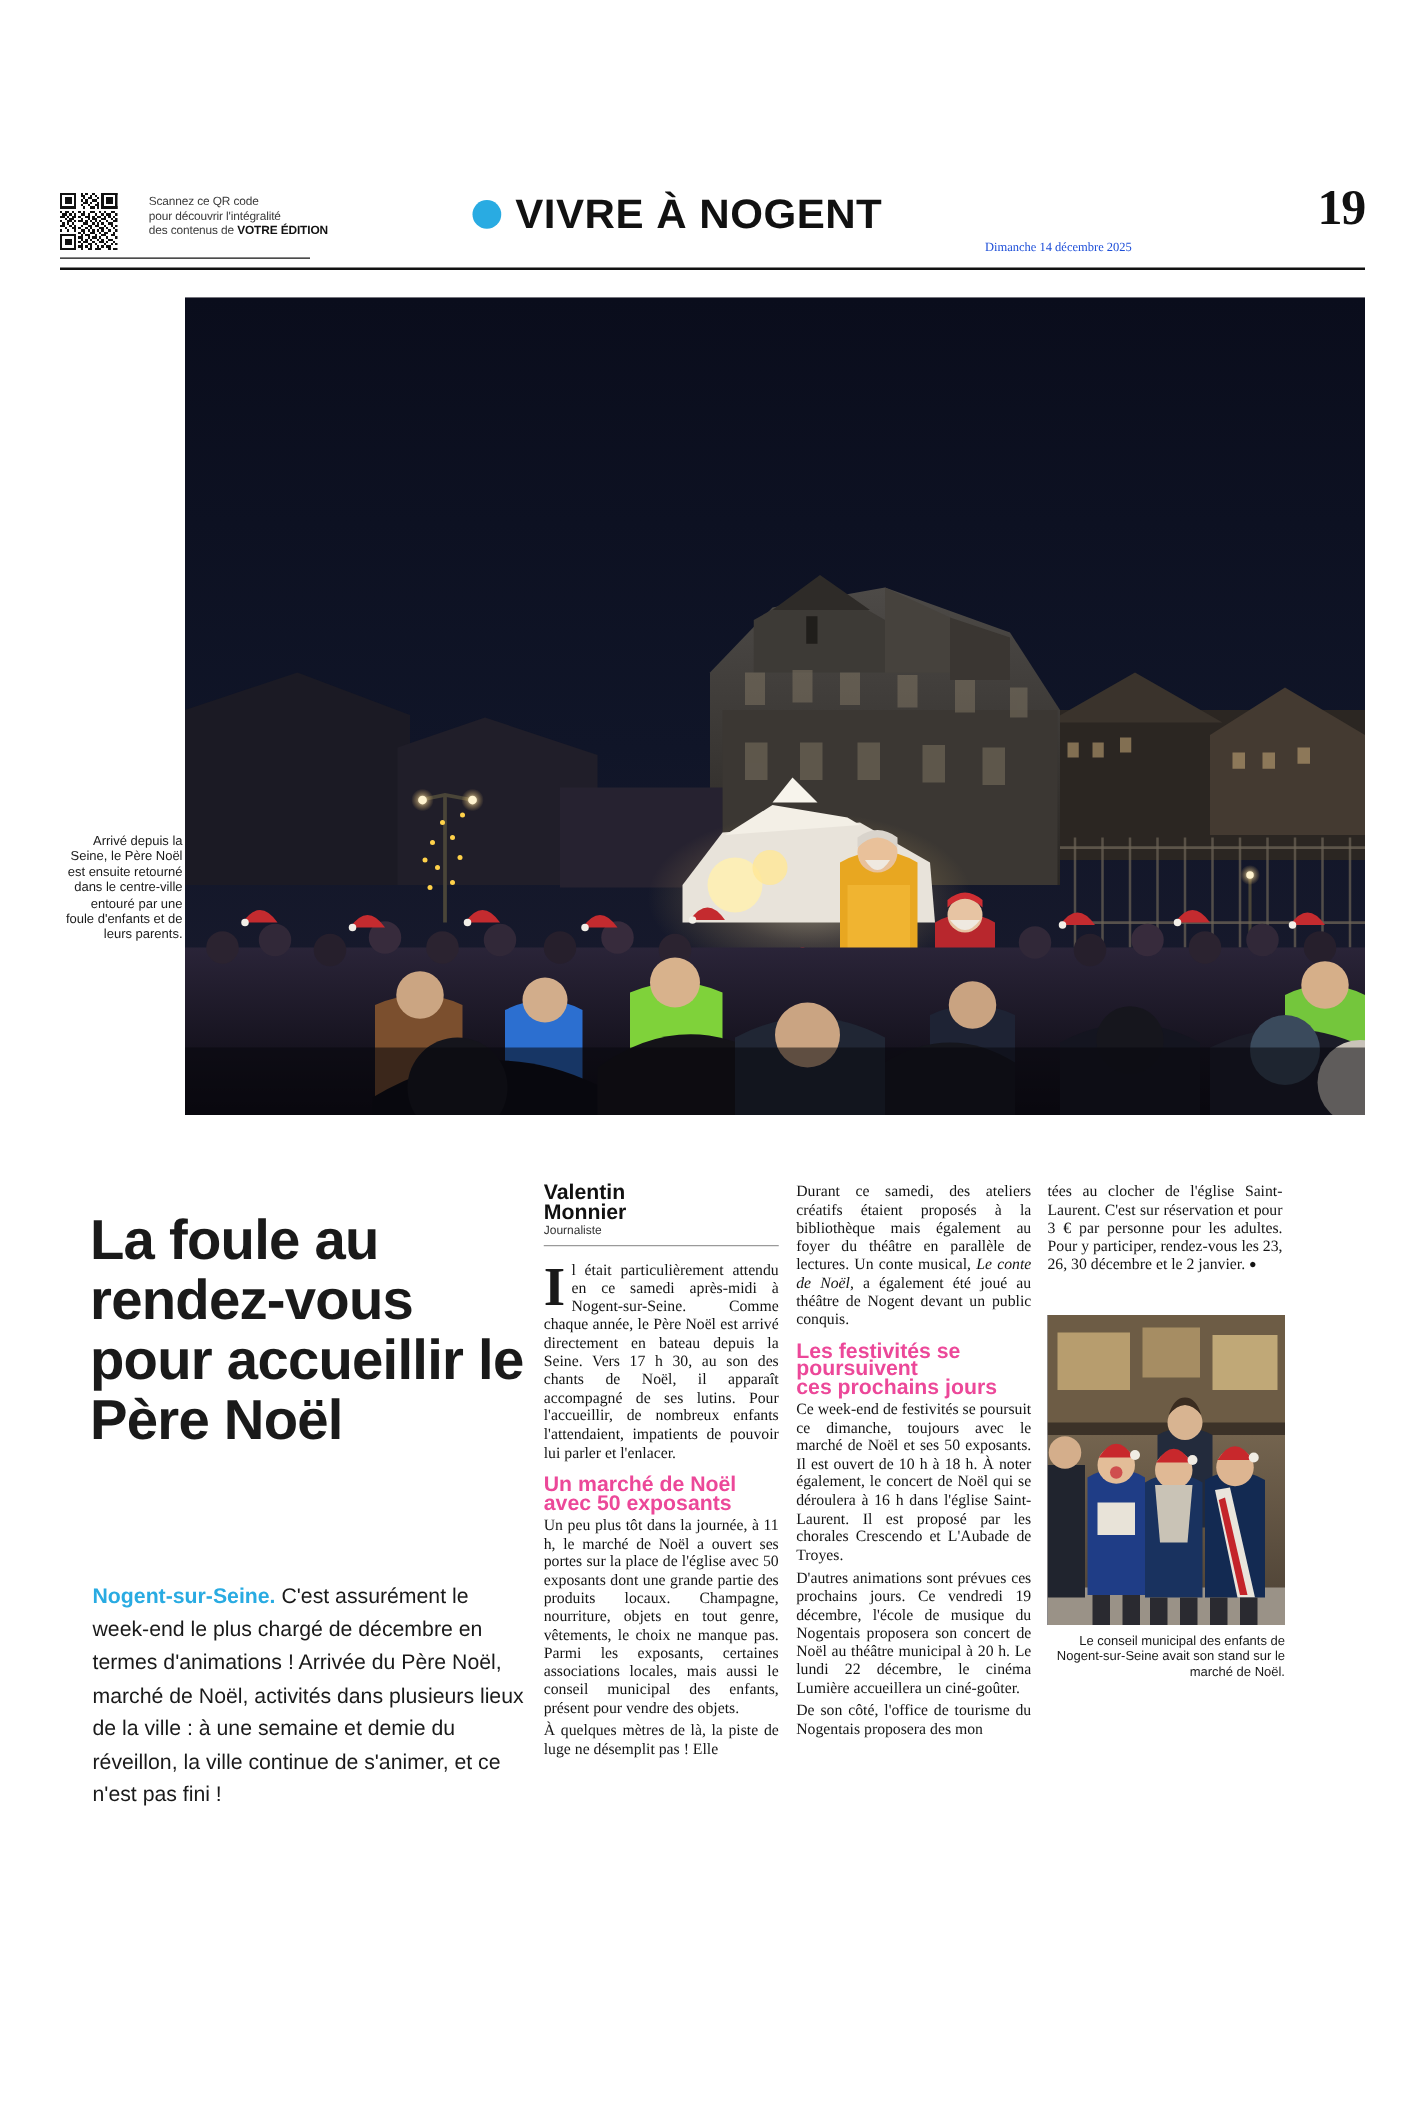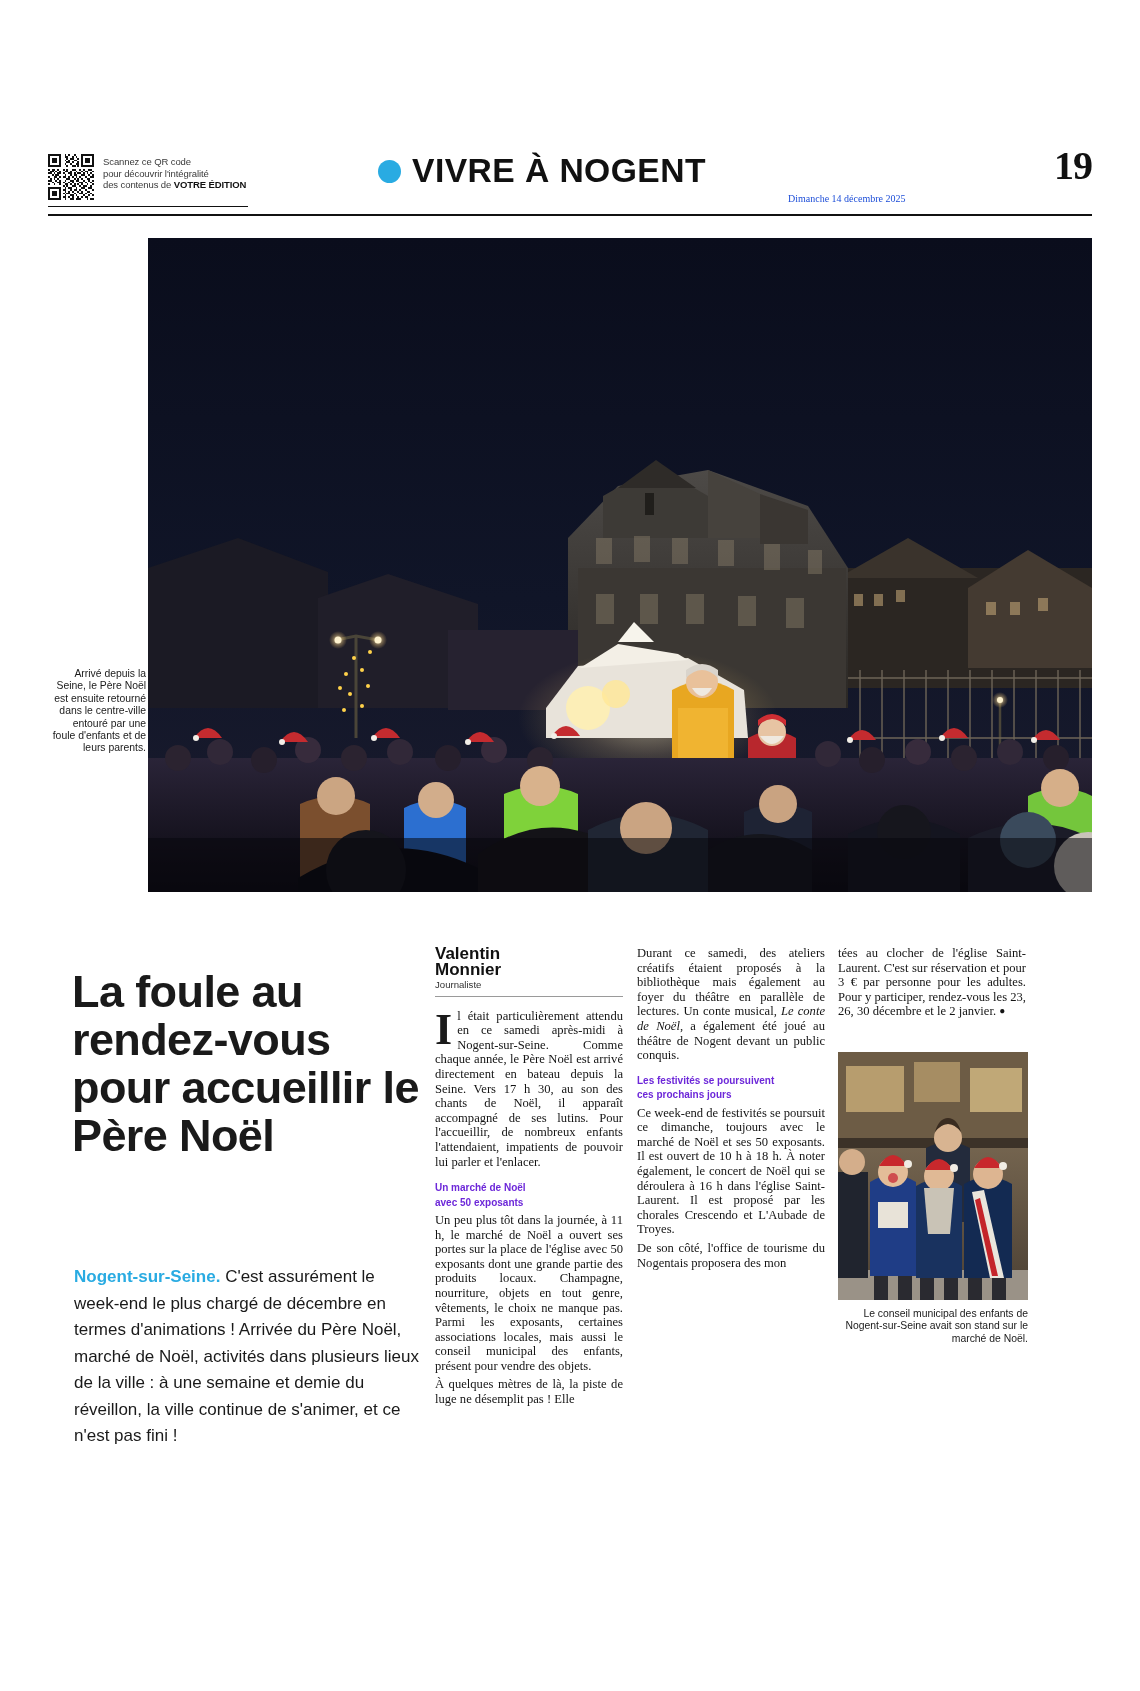--- a/index.html
+++ b/index.html
@@ -10,21 +10,21 @@
     color:#1a1a1a;
     position:relative;
     overflow:hidden;
   }
   .page{position:relative;width:1140px;height:1691px;}
 
   
   .masthead{
     position:absolute;left:48px;top:148px;width:1044px;height:66px;
   }
-  .qr-block{position:absolute;left:0;top:6px;display:flex;align-items:flex-start;gap:9px;}
+  .qr-block{position:absolute;left:0;top:6px;display:flex;align-items:flex-start;gap:25px;}
   .qr-code{width:46px;height:46px;flex:0 0 auto;}
   .qr-text{font-size:9.5px;line-height:11.6px;color:#3a3a3a;letter-spacing:-0.1px;padding-top:2px;}
   .qr-text b{font-weight:bold;color:#111;}
 
   .rubric{
     position:absolute;left:330px;top:4px;
     display:flex;align-items:center;gap:14px;
   }
   .rubric-dot{width:23px;height:23px;border-radius:50%;background:#29abe2;flex:0 0 auto;}
   .rubric-title{
@@ -109,22 +109,22 @@
     font-family:"Liberation Serif", serif;
     font-weight:bold;
     font-size:44px;line-height:36px;
     margin:3px 5px 0 0;
     color:#1a1a1a;
   }
 
   .subhead{
     font-family:"Liberation Sans", sans-serif;
     font-weight:bold;
-    font-size:10px;line-height:14.4px;
-    color:#6d28d9;
+    font-size:17px;line-height:14.4px;
+    color:#ec4899;
     margin:11px 0 3px 0;
     text-align:left;
   }
   .subhead-first{margin-top:12px;}
   em{font-style:italic;}
 
   
   .photo2{
     position:absolute;left:838px;top:1052px;width:190px;height:248px;
     overflow:hidden;background:#2b2b33;
@@ -604,20 +604,21 @@
 
   <div class="col col3">
     <p><span>Durant ce samedi, des ateliers créatifs étaient proposés à la bibliothèque mais également au foyer du théâtre en parallèle de lectures. Un conte musical, </span><em>Le conte de Noël</em><span>, a également été joué au théâtre de Nogent devant un public conquis.</span></p>
 
     <div class="subhead">
       <div>Les festivités se poursuivent</div>
       <div>ces prochains jours</div>
     </div>
 
     <p>Ce week-end de festivités se poursuit ce dimanche, toujours avec le marché de Noël et ses 50 exposants. Il est ouvert de 10 h à 18 h. À noter également, le concert de Noël qui se déroulera à 16 h dans l'église Saint-Laurent. Il est proposé par les chorales Crescendo et L'Aubade de Troyes.</p>
+    <p>D'autres animations sont prévues ces prochains jours. Ce vendredi 19 décembre, l'école de musique du Nogentais proposera son concert de Noël au théâtre municipal à 20 h. Le lundi 22 décembre, le cinéma Lumière accueillera un ciné-goûter.</p>
     <p>De son côté, l'office de tourisme du Nogentais proposera des mon</p>
   </div>
 
   <div class="col col4">
     <p><span>tées au clocher de l'église Saint-Laurent. C'est sur réservation et pour 3 € par personne pour les adultes. Pour y participer, rendez-vous les 23, 26, 30 décembre et le 2 janvier.</span> <span class="endmark">●</span></p>
   </div>
 
   <div class="photo2">
     <svg viewBox="0 0 190 248" preserveAspectRatio="none">
       <defs>

